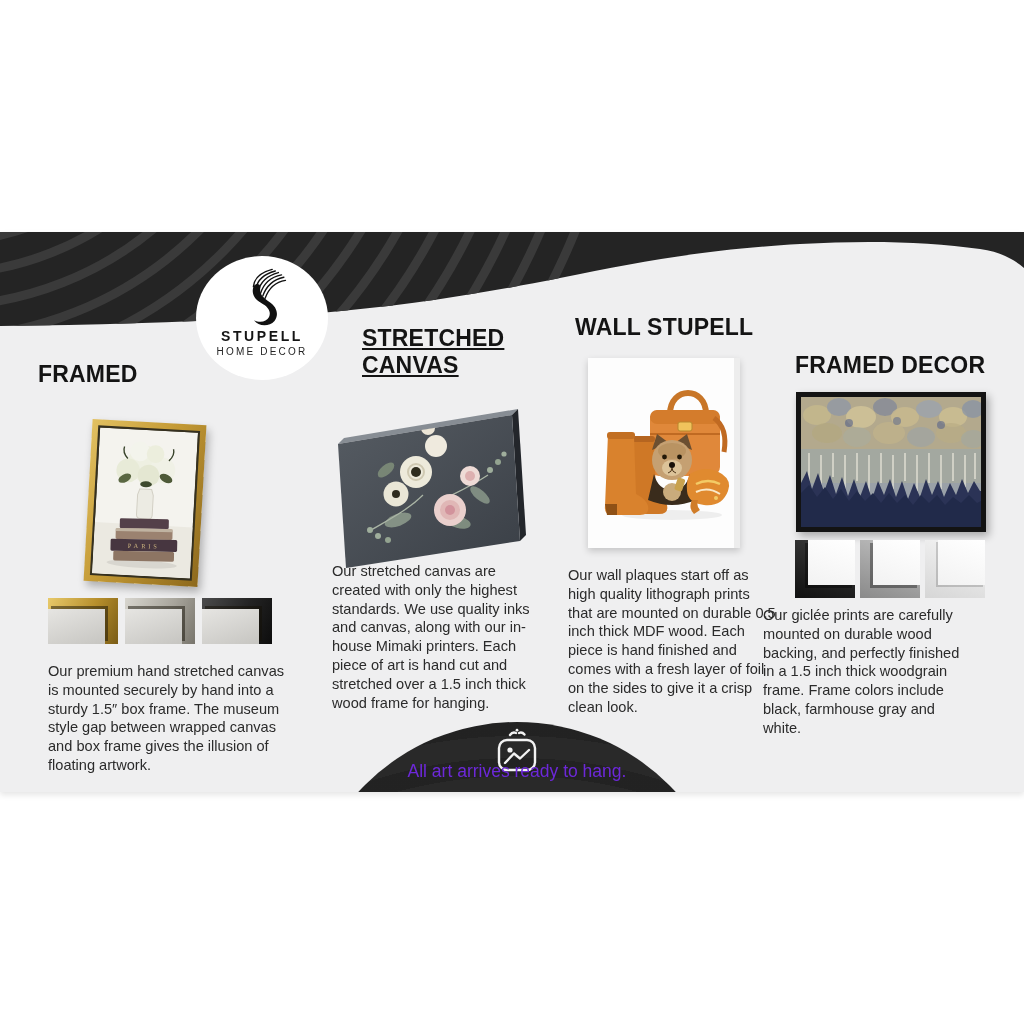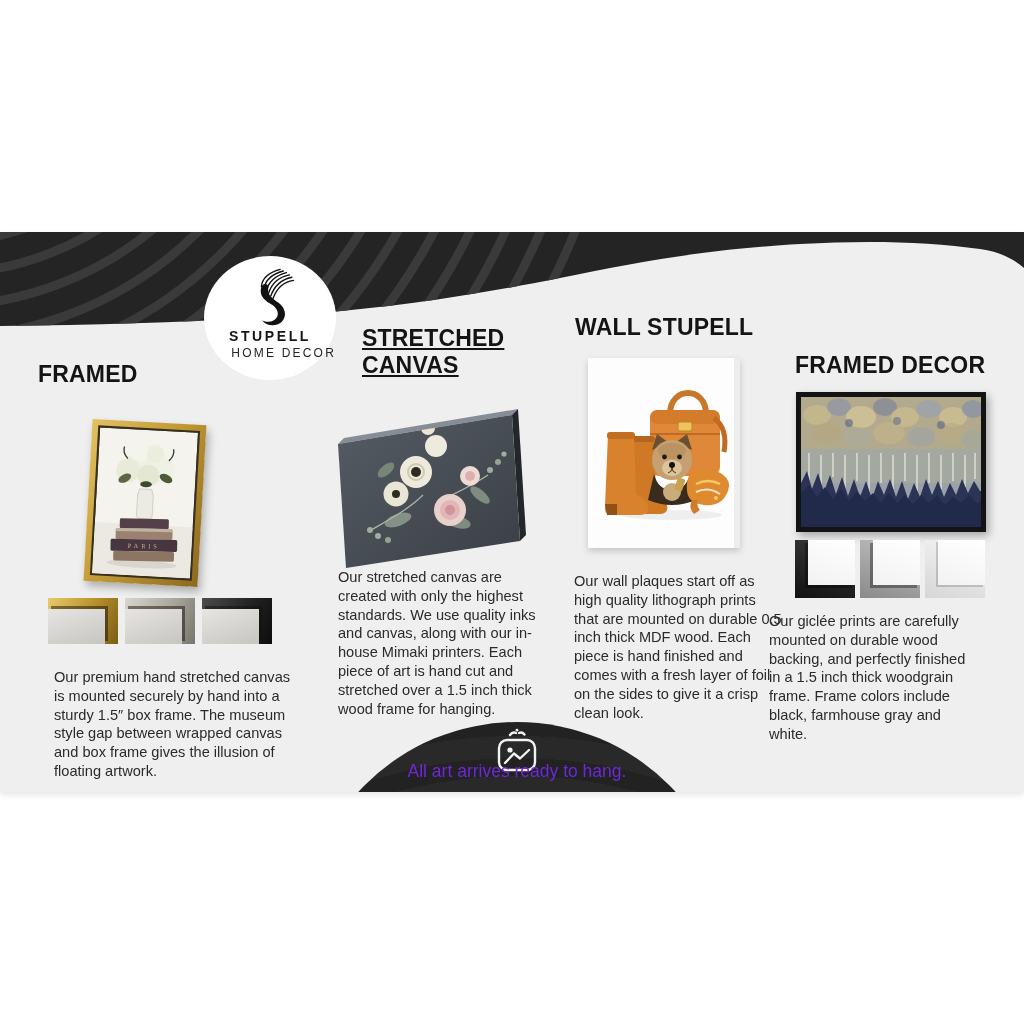--- a/index.html
+++ b/index.html
@@ -3,34 +3,34 @@
 <meta charset="utf-8">
 <style>
   html,body{margin:0;padding:0;background:#ffffff;}
   .canvas{position:relative;width:1024px;height:1024px;background:#ffffff;overflow:hidden;
           font-family:"Liberation Sans",sans-serif;color:#1c1c1c;}
   .band{position:absolute;left:0;top:232px;width:1024px;height:560px;background:#efeff0;
         overflow:hidden;box-shadow:0 3px 6px rgba(0,0,0,.10);}
   .hdr{position:absolute;left:0;top:0;z-index:1;}
 
   
-  .logo{position:absolute;left:204px;top:24px;width:132px;height:124px;background:#ffffff;
+  .logo{position:absolute;left:196px;top:24px;width:132px;height:124px;background:#ffffff;
         border-radius:50%;text-align:center;z-index:6;}
   .logo-s{margin-top:9px;}
   .logo-name{font-size:14px;font-weight:bold;letter-spacing:2.6px;color:#151515;margin-top:-3px;}
-  .logo-tag{font-size:12px;letter-spacing:2.2px;color:#242424;margin-top:2px;text-align:right;}
+  .logo-tag{font-size:10px;letter-spacing:2.2px;color:#242424;margin-top:2px;}
 
   
   .h{position:absolute;margin:0;font-weight:700;font-size:23px;line-height:27px;
      letter-spacing:.2px;color:#141414;z-index:3;}
   .h-c1{left:38px;top:129px;}
   .h-c2{left:362px;top:93px;text-decoration:underline;}
   .h-c3{left:575px;top:82px;}
   .h-c4{left:795px;top:120px;}
-  .p{position:absolute;margin:6px;font-size:14.6px;line-height:18.8px;color:#2b2b2b;z-index:3;}
+  .p{position:absolute;margin:0;font-size:14.6px;line-height:18.8px;color:#2b2b2b;z-index:3;}
   .p-c1{left:48px;top:430px;width:238px;}
   .p-c2{left:332px;top:330px;width:212px;}
   .p-c3{left:568px;top:334px;width:210px;}
   .p-c4{left:763px;top:374px;width:202px;}
 
   
   .float-frame{position:absolute;left:88px;top:190px;width:114px;height:162px;
                transform:rotate(3.2deg);box-sizing:border-box;padding:6px;
                background:linear-gradient(115deg,#e2c162 0%,#c49a35 45%,#8d691d 100%);
                box-shadow:3px 5px 9px rgba(0,0,0,.28);z-index:2;}

